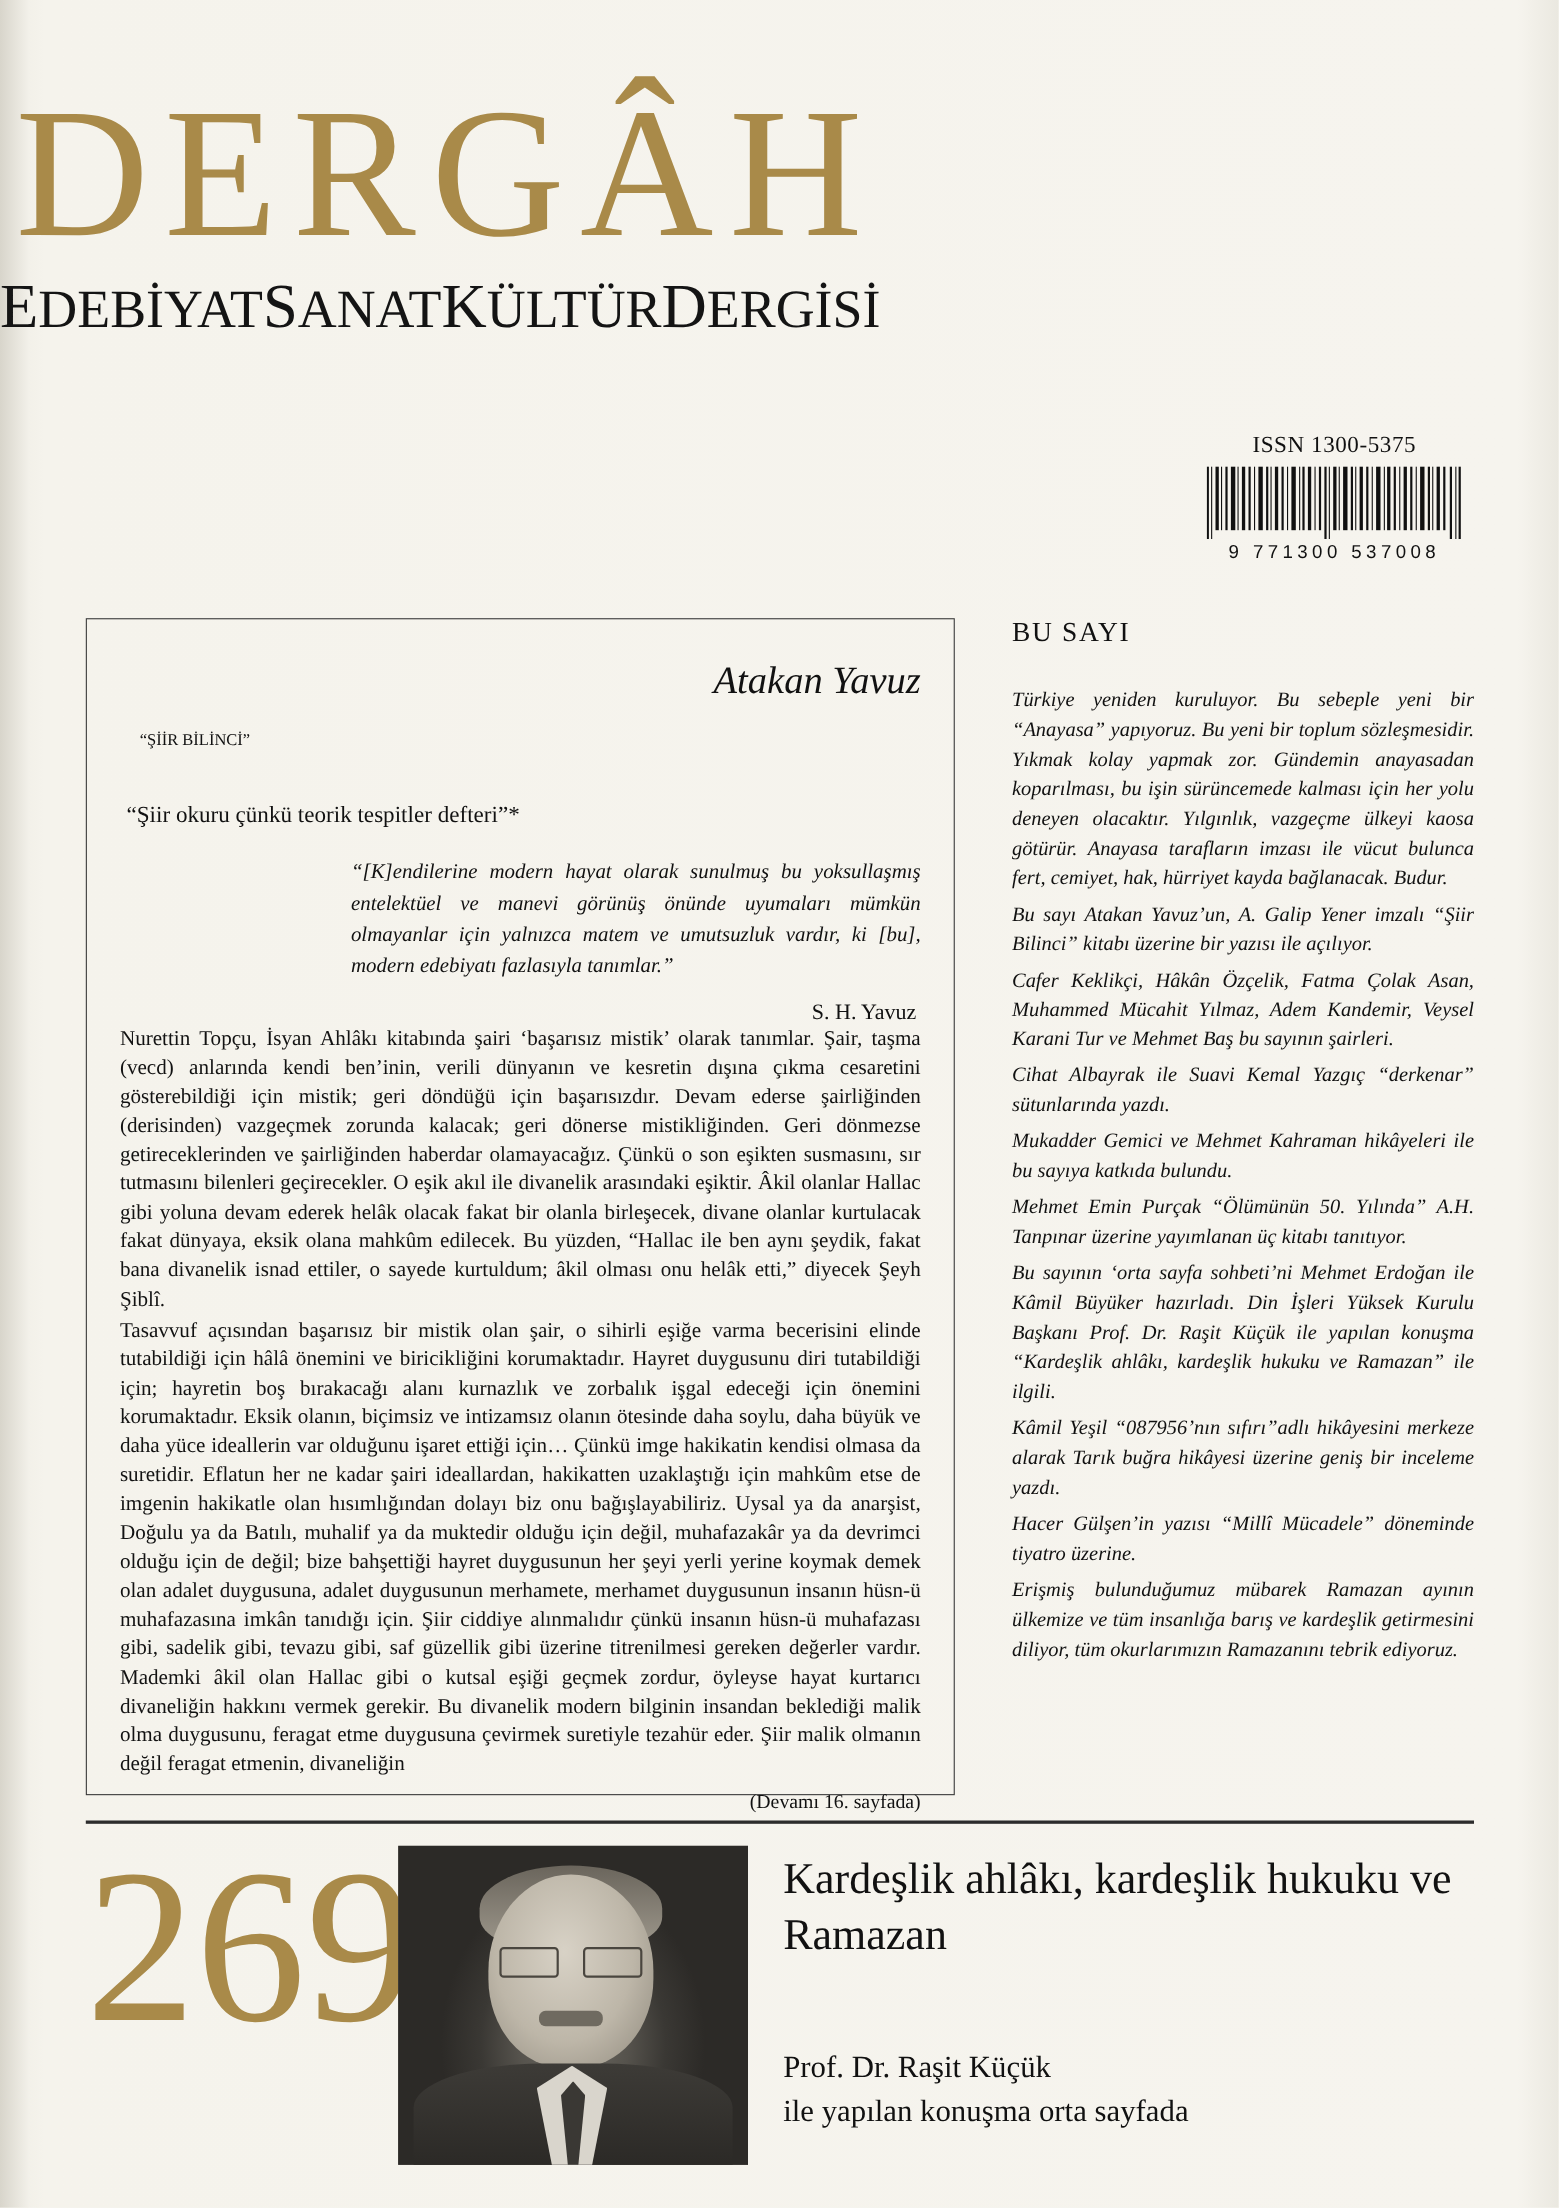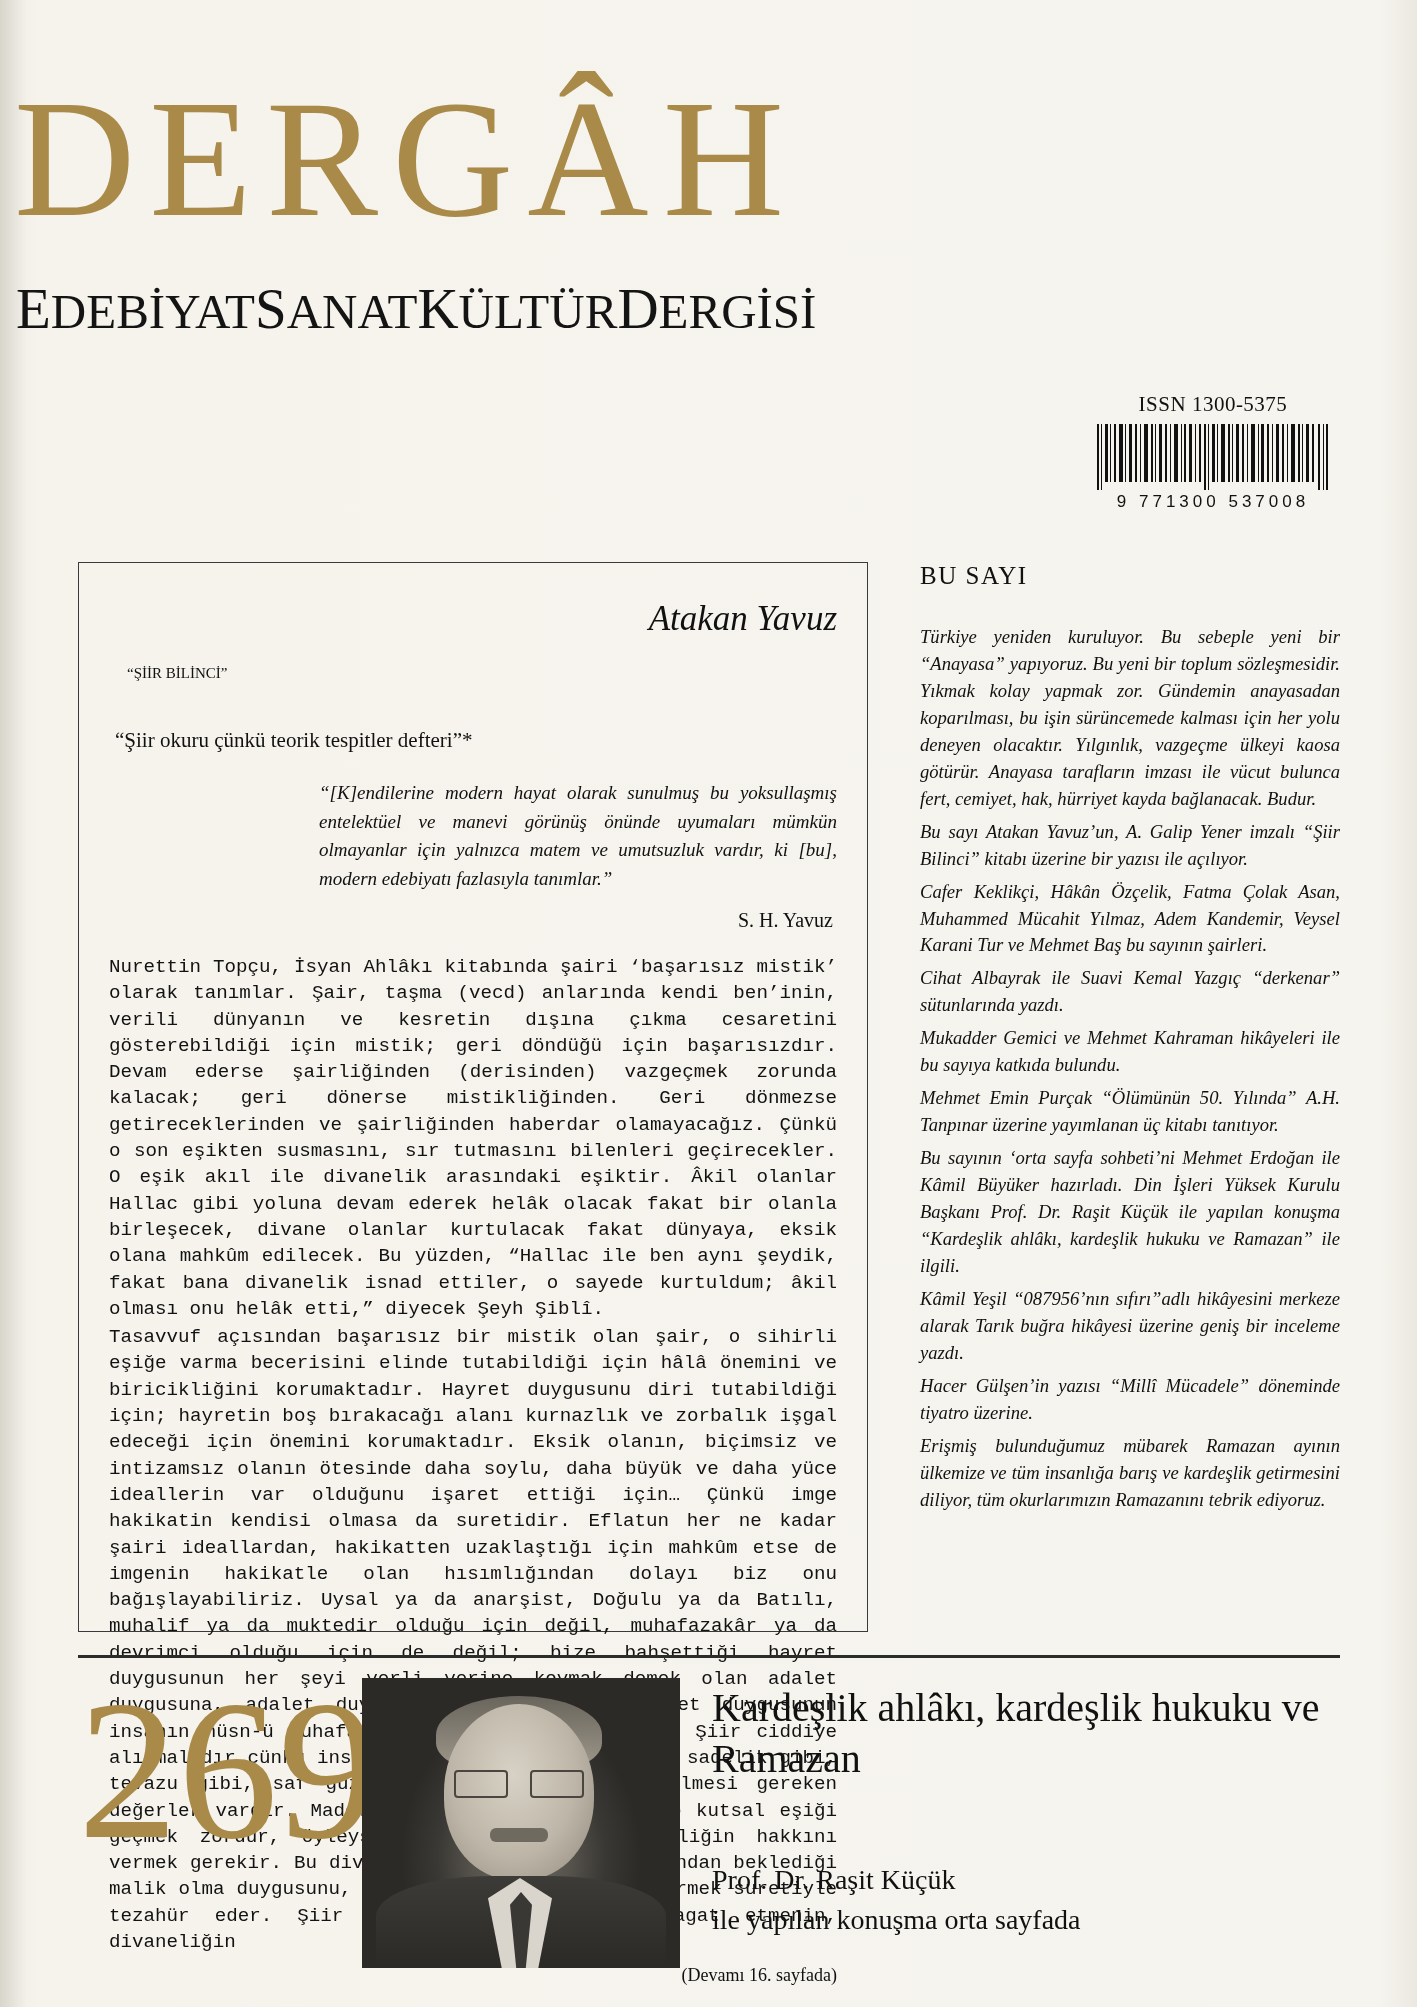--- a/index.html
+++ b/index.html
@@ -38,26 +38,25 @@
   .dergah {
     font-family: "Liberation Serif", serif;
     font-size: 168px;
     letter-spacing: 14px;
     color: #a98a49;
     line-height: 1;
     font-weight: 400;
     margin-left: 14px;
   }
   .subtitle-line {
-    margin-top: 38px;
+    margin-top: 8px;
     font-size: 49px;
     letter-spacing: 0px;
     color: #141414;
     line-height: 1;
-    padding-left: 16px;
   }
   .subtitle-line .big { font-size: 57px; }
 
   
   .issn-block {
     position: absolute;
     right: 74px;
     top: 392px;
     text-align: center;
     width: 260px;
@@ -121,24 +120,22 @@
   .epigraph-source {
     text-align: right;
     font-size: 20px;
     margin: 16px 4px 0 0;
     color: #111;
   }
   .body-text {
     font-size: 19.2px;
     line-height: 1.37;
     text-align: justify;
-    margin-top: 22px;
     color: #121212;
     hyphens: auto;
-    font-family: Liberation Mono, monospace;
   }
   .body-text p { margin: 0 0 0 0; text-indent: 0; }
   .body-text p + p { margin-top: 2px; }
   .cont-note {
     font-size: 18px;
     text-align: right;
     margin-top: 10px;
     color: #111;
   }
 

